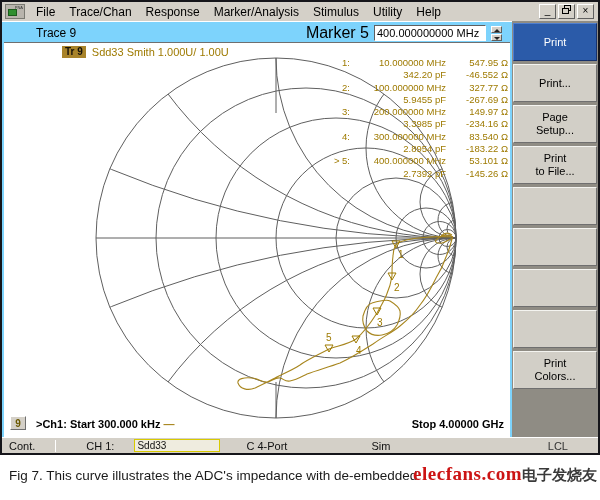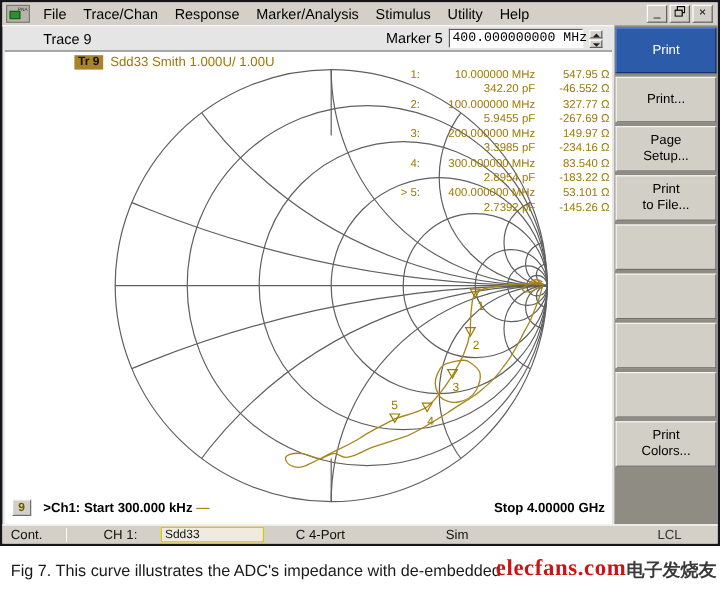--- a/index.html
+++ b/index.html
@@ -1,35 +1,35 @@
 <!DOCTYPE html>
 <html><head>
 <meta charset="utf-8">
 <style>
   html,body{margin:0;padding:0;width:600px;height:500px;background:#fff;
     font-family:"Liberation Sans",sans-serif;-webkit-font-smoothing:antialiased;}
   *{box-sizing:border-box;}
-  .win{position:absolute;left:0;top:0;width:600px;height:455px;background:#e5e5e5;border:2px solid #15151a;}
+  .win{position:absolute;left:0;top:0;width:600px;height:455px;background:#7dd3fc;border:2px solid #15151a;}
   
   .menubar{position:absolute;left:0;top:0;right:0;height:20px;display:flex;align-items:center;
     background:#d4d0c8;border-bottom:1px solid #ffffff;padding-left:2px;}
   .appicon{width:20px;height:15px;margin:0 4px 0 1px;background:#b8b4ac;border:1px solid #7a7a72;position:relative;}
   .appicon .scr{position:absolute;left:2px;top:4px;width:9px;height:7px;background:#2f8f2f;border:1px solid #1c5c1c;}
   .appicon .lbl{position:absolute;right:1px;top:0;font-size:4px;color:#333;}
   .menu-item{font-size:12px;color:#000;padding:2px 7px;cursor:default;}
   .wbtns{margin-left:auto;display:flex;gap:2px;padding-right:4px;}
   .wbtn{width:17px;height:15px;background:#d4d0c8;border:1px solid;border-color:#fff #5f5f5f #5f5f5f #fff;
     font-size:10px;line-height:11px;text-align:center;color:#000;}
   
   .row2{position:absolute;left:0;top:21px;right:88px;height:19px;font-size:12px;color:#000;}
   .trace-title{position:absolute;left:34px;top:3px;}
   .mk5{position:absolute;right:8px;top:1px;display:flex;align-items:center;gap:5px;}
-  .mk5 .lab{font-size:12px;text-align:right;}
+  .mk5 .lab{font-size:16px;text-align:right;}
   .mk5-box{width:112px;height:16px;background:#fff;border:1px solid;border-color:#5f5f5f #fff #fff #5f5f5f;
-    font-size:11px;padding:1px 2px;white-space:nowrap;font-family:Liberation Mono, monospace;}
+    font-size:11px;padding:1px 2px;white-space:nowrap;}
   .spin{display:flex;flex-direction:column;gap:1px;}
   .spin .sb{width:11px;height:7px;background:#d4d0c8;border:1px solid;border-color:#fff #5f5f5f #5f5f5f #fff;
     position:relative;}
   .spin .sb i{position:absolute;left:2px;border-left:3px solid transparent;border-right:3px solid transparent;}
   .spin .up i{top:2px;border-bottom:3px solid #222;}
   .spin .dn i{top:2px;border-top:3px solid #222;}
   
   .chart{position:absolute;left:2px;top:40px;width:506px;height:395px;background:#fff;border-top:1px solid #6f6f6f;}
   .tr-head{position:absolute;left:58px;top:3px;display:flex;align-items:center;gap:6px;}
   .tr-badge{background:#a8832a;color:#14100a;font-size:10px;font-weight:bold;padding:0 3px;height:12px;line-height:12px;}

